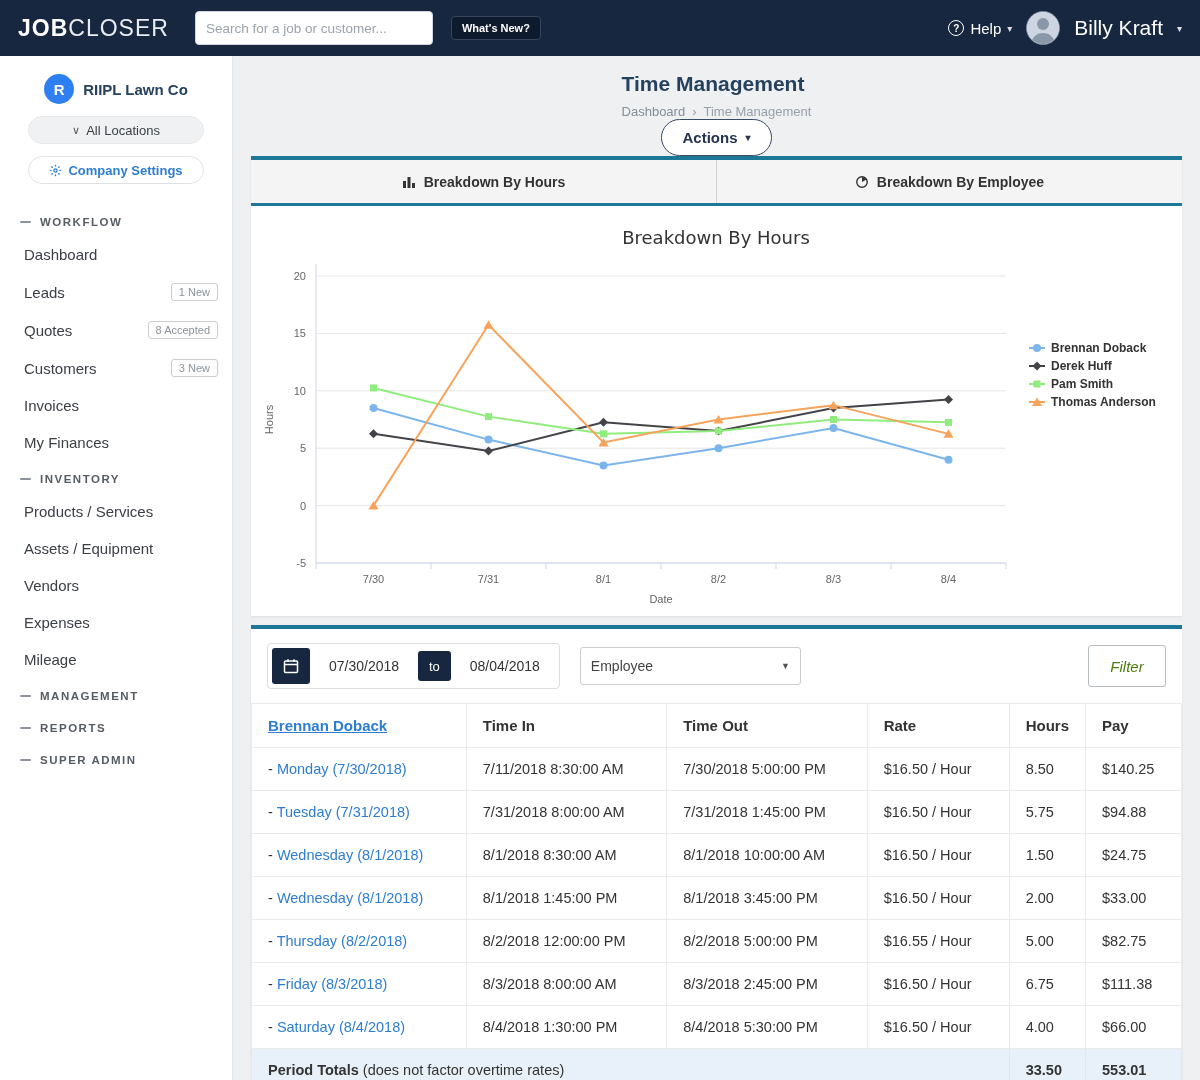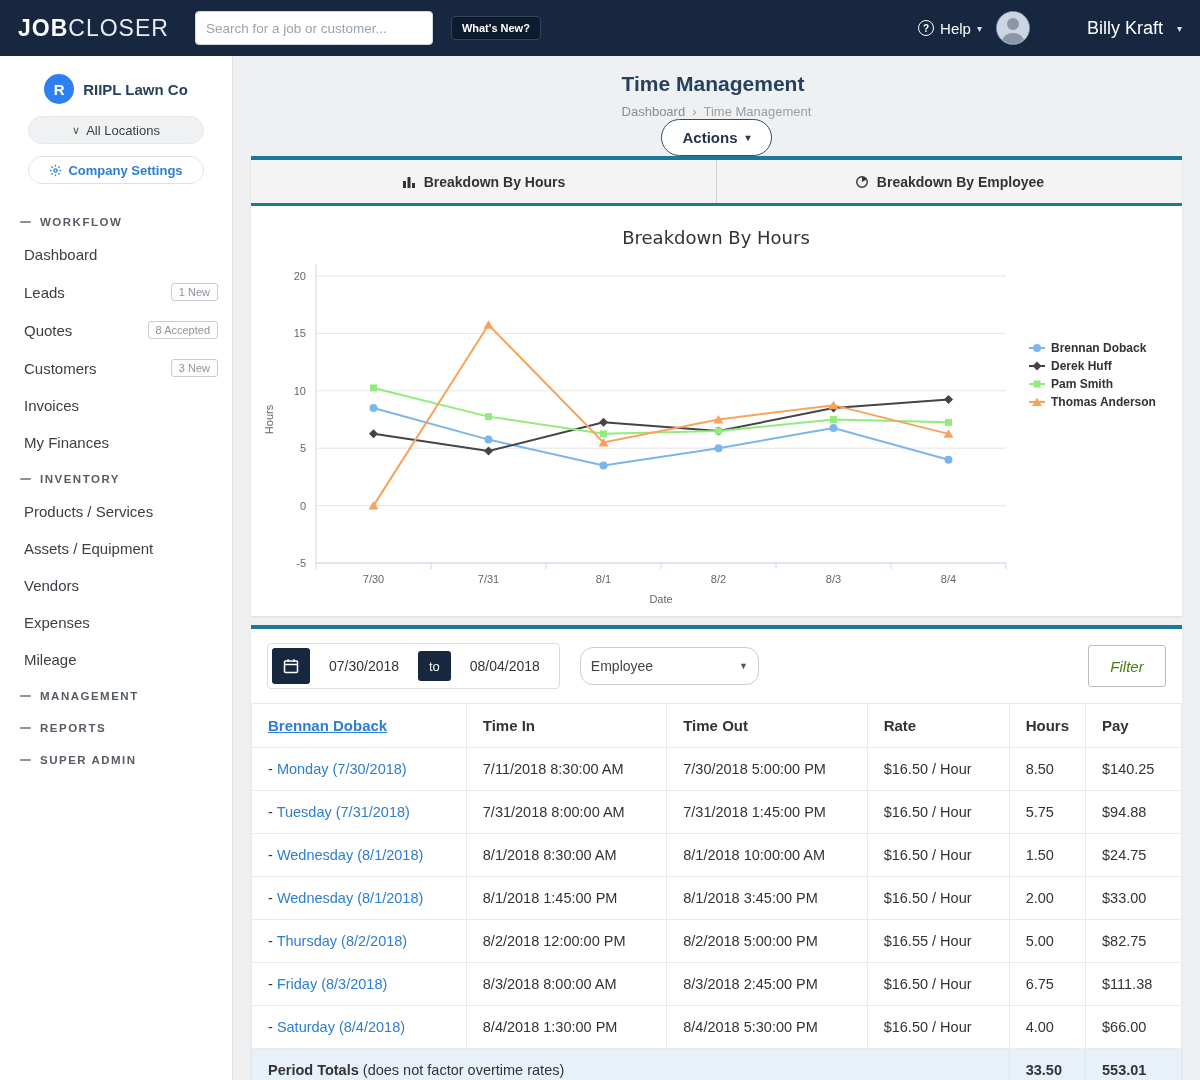--- a/index.html
+++ b/index.html
@@ -17,21 +17,21 @@
   .nav-search::placeholder { color:#9aa3ad; }
   .whats-new { margin-left:18px; background:#0e1a2e; border:1px solid #35455e; color:#fff;
     font-size:11px; font-weight:700; border-radius:4px; padding:5px 10px; cursor:pointer; }
   .nav-right { margin-left:auto; display:flex; align-items:center; gap:14px; color:#fff; }
   .help-wrap { display:flex; align-items:center; gap:6px; font-size:15px; cursor:pointer; }
   .qicon { width:16px; height:16px; border:1.5px solid #fff; border-radius:50%; display:inline-flex;
     align-items:center; justify-content:center; font-size:10px; font-weight:700; }
   .chev { font-size:10px; opacity:.85; }
   .avatar { width:34px; height:34px; border-radius:50%; background:#cdd6e0; overflow:hidden;
     border:1px solid #7b8aa0; flex-shrink:0; }
-  .user-name { font-size:18px;margin-left:43px; }
+  .user-name { font-size:21px; }
 
   
   .sidebar { position:absolute; top:56px; left:0; width:233px; bottom:0; background:#fff;
     border-right:1px solid #e3e6e9; padding-top:18px; }
   .company-row { display:flex; align-items:center; justify-content:center; gap:9px; padding:0 10px; }
   .company-avatar { width:30px; height:30px; border-radius:50%; background:#2d7ff2; color:#fff;
     display:flex; align-items:center; justify-content:center; font-weight:700; font-size:15px; }
   .company-name { font-size:15px; font-weight:700; color:#27415f; }
   .pill { width:176px; margin:12px auto 0; height:28px; border-radius:15px; display:flex;
     align-items:center; justify-content:center; gap:6px; font-size:13px; cursor:pointer; }
@@ -81,21 +81,21 @@
     font-size:14px; outline:none; font-family:inherit; }
   .tbl-search::placeholder { color:#aab0b6; }
   .date-group { display:flex; align-items:center; border:1px solid #ddd; border-radius:4px;
     padding:4px; gap:4px; height:46px; }
   .cal-btn { width:38px; height:36px; background:#16273f; border:none; border-radius:3px;
     display:flex; align-items:center; justify-content:center; cursor:pointer; }
   .date-input { width:100px; height:36px; border:none; text-align:center; font-size:14px;
     color:#333; outline:none; font-family:inherit; }
   .to-badge { background:#16273f; color:#fff; font-size:13px; border-radius:3px; height:30px;
     padding:0 11px; display:flex; align-items:center; }
-  .select-box { width:179px; height:38px; border:1px solid #ccc; border-radius:13px; display:flex;
+  .select-box { width:221px; height:38px; border:1px solid #ccc; border-radius:3px; display:flex;
     align-items:center; justify-content:space-between; padding:0 10px; font-size:14px; color:#444;
     cursor:pointer; background:#fff; }
   .select-caret { font-size:9px; color:#555; }
   .filter-btn { margin-left:auto; width:78px; height:42px; background:#fff; border:1px solid #b7bcc1;
     border-radius:3px; font-size:15px; color:#4d7c0f; cursor:pointer; font-family:inherit;font-style:italic; }
 
   
   table.time-table { width:100%; border-collapse:collapse; font-size:14.5px; }
   .time-table th, .time-table td { border:1px solid #e8eaec; padding:13px 16px; text-align:left;
     white-space:nowrap; }

